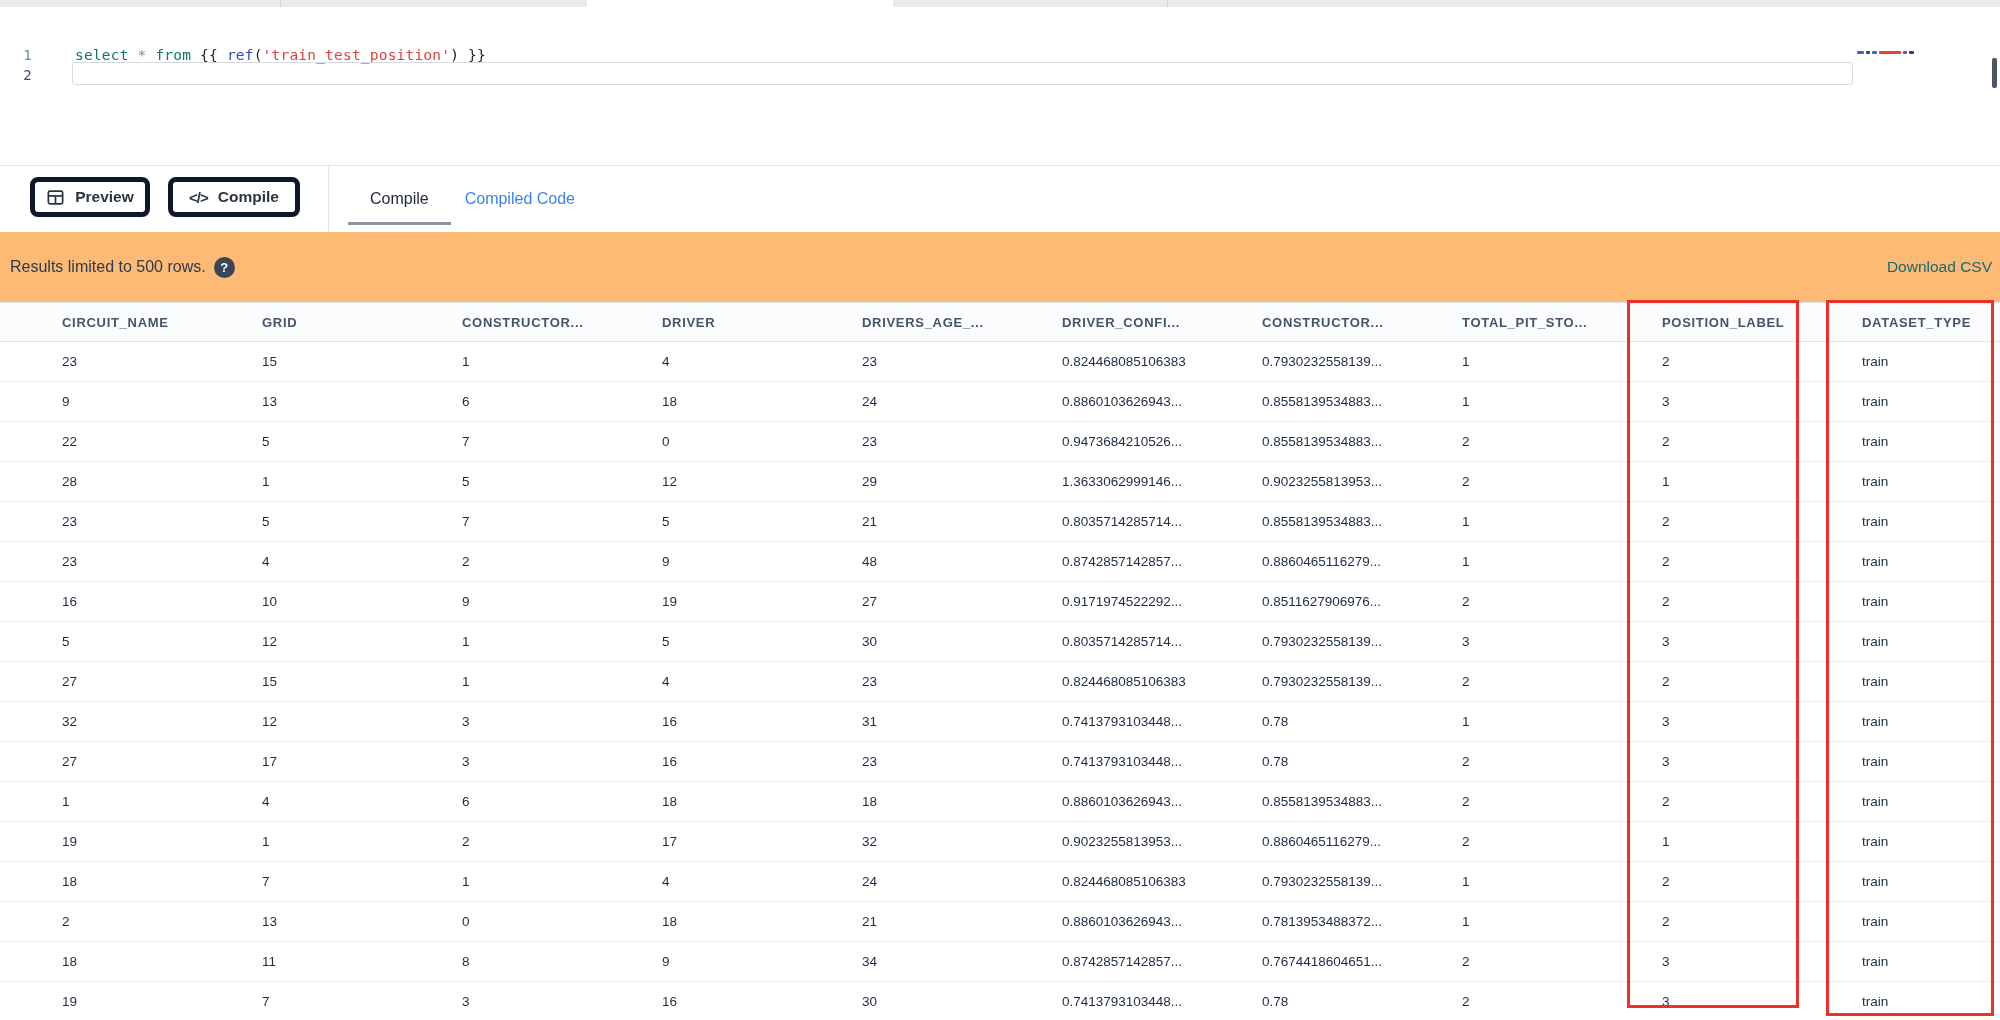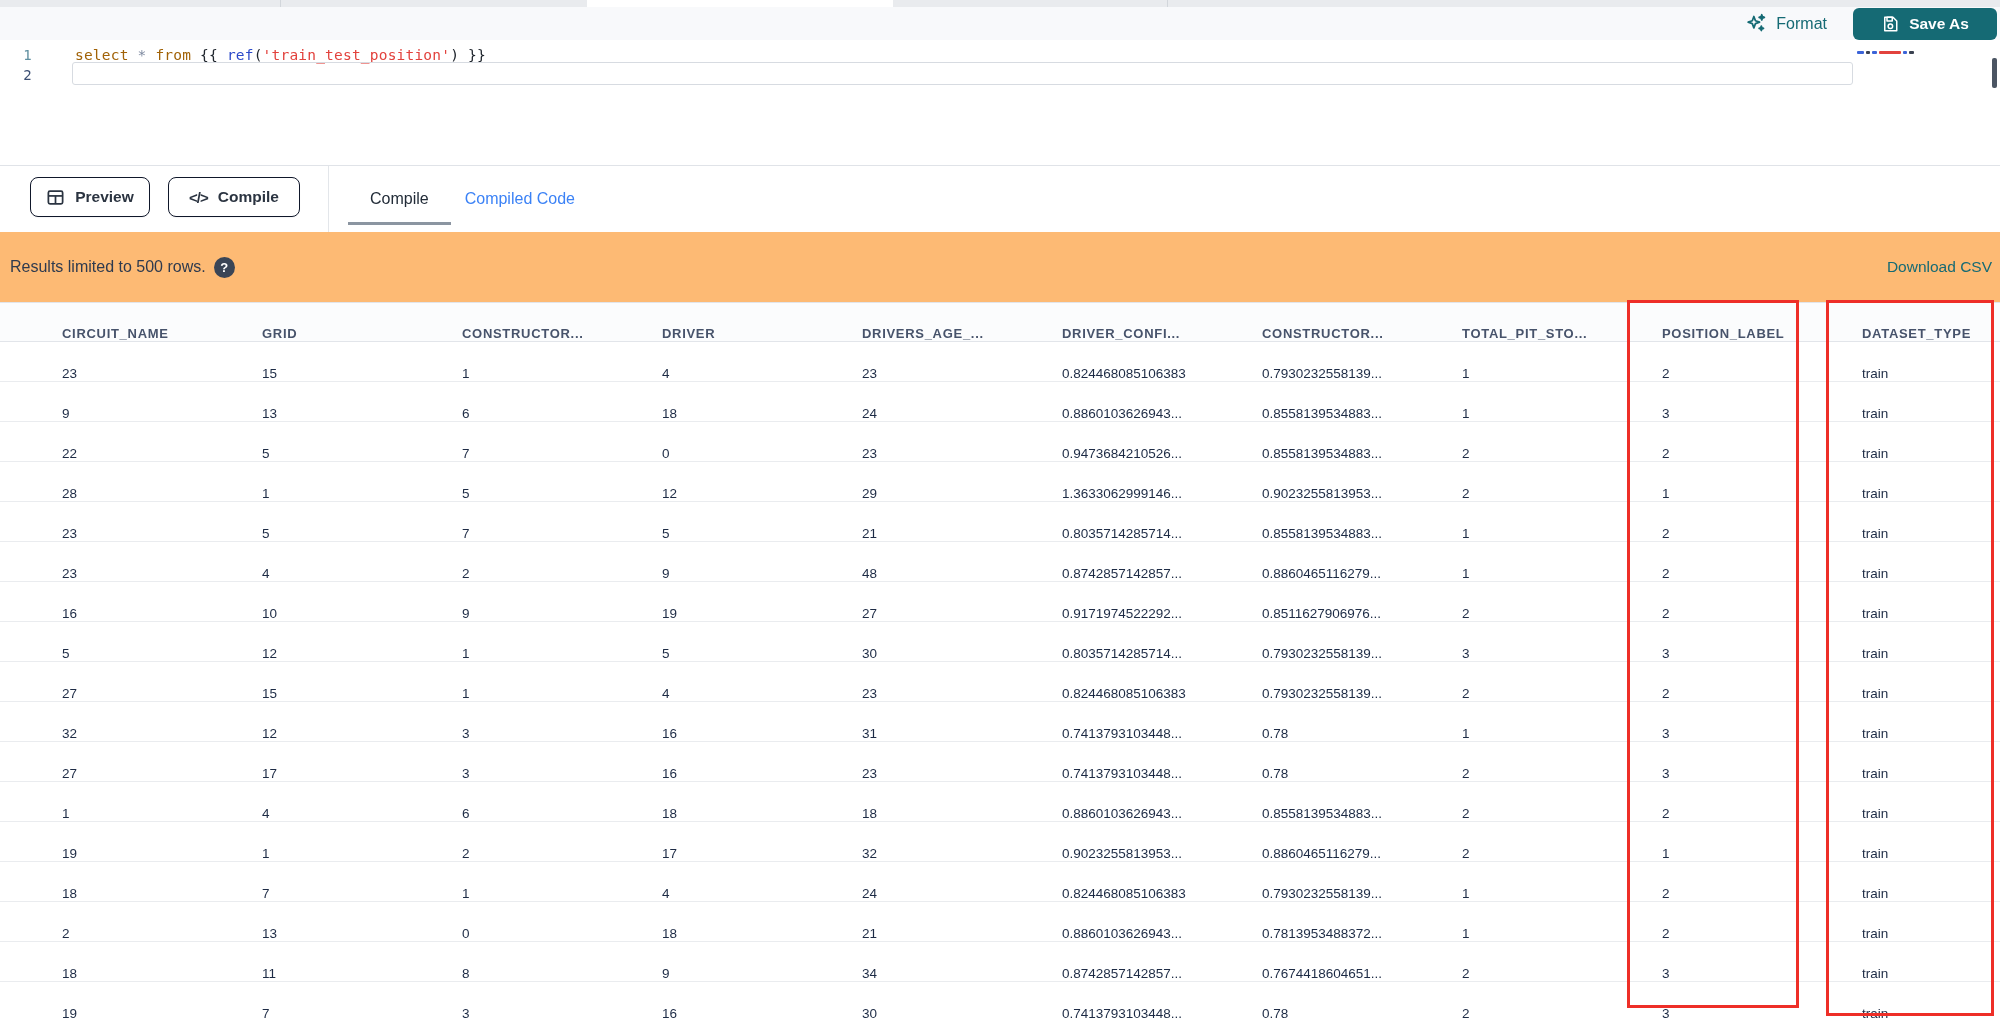--- a/index.html
+++ b/index.html
@@ -23,38 +23,38 @@
     font-family:"Liberation Sans", sans-serif; cursor:pointer; }
 
   
   .editor { position:absolute; left:0; top:40px; width:2000px; height:125px; background:#fff;
     font-family:"DejaVu Sans Mono", monospace; font-size:14.5px; }
   .code-row { position:absolute; left:0; height:21px; display:flex; align-items:center; }
   .gutter { width:55px; text-align:center; font-size:14px; }
   .ln-1 { color:#5f8fa0; }
   .ln-2 { color:#3c4f73; }
   .code-text { padding-left:20px; letter-spacing:0.2px; }
-  .tok-kw { color:#a16207; }
+  .tok-kw { color:#0f766e; }
   .tok-op { color:#7e8aa0; }
   .tok-brace { color:#20262e; }
   .tok-fn { color:#2b49c9; }
   .tok-str { color:#e2423d; }
   .active-line-box { position:absolute; left:72px; top:22px; width:1781px; height:23px;
     border:1px solid #d7dbe1; border-radius:3px; }
   .minimap { position:absolute; left:1857px; top:10px; height:5px; display:flex; gap:2px; align-items:center; }
   .minimap span { display:inline-block; height:3px; border-radius:1px; }
   .mm-b { background:#3b63d8; } .mm-d { background:#3a4150; } .mm-r { background:#e2423d; }
   .editor-slider { position:absolute; left:1992px; top:18px; width:5px; height:30px;
     background:#4b5563; border-radius:2px; }
 
   .h-divider { position:absolute; left:0; top:165px; width:2000px; height:1px; background:#e0e3e8; }
 
   
   .actions-bar { position:absolute; left:0; top:166px; width:2000px; height:66px; background:#fff; }
-  .btn { position:absolute; top:11px; height:40px; background:#fff; border:1px solid #0f172a;
+  .btn { position:absolute; top:11px; height:40px; background:#fff; border:5px solid #0f172a;
     border-radius:8px; display:flex; align-items:center; justify-content:center; gap:10px;
     font-size:15.5px; font-weight:bold; color:#2b3441; cursor:pointer;
     font-family:"Liberation Sans", sans-serif; box-shadow:0 1px 1px rgba(20,30,50,0.04); }
   .btn-preview { left:30px; width:120px; }
   .btn-compile { left:168px; width:132px; }
   .compile-glyph { font-size:15px; font-weight:bold; letter-spacing:-1px; }
   .v-divider { position:absolute; left:328px; top:0; width:1px; height:66px; background:#e3e6ea; }
   .tabs { position:absolute; left:352px; top:0; height:66px; display:flex; align-items:center; }
   .tab { padding:0 18px; font-size:16px; color:#3b82f6; cursor:pointer; height:66px;
     display:flex; align-items:center; position:relative; }
@@ -67,21 +67,21 @@
   .notice { position:absolute; left:10px; top:0; height:70px; display:flex; align-items:center; gap:8px;
     font-size:16px; color:#2e3a4e; }
   .help-icon { width:21px; height:21px; border-radius:50%; background:#3a4556; color:#fff;
     font-size:13px; font-weight:bold; display:flex; align-items:center; justify-content:center;
     cursor:pointer; }
   .download-link { position:absolute; right:8px; top:0; height:70px; display:flex; align-items:center;
     font-size:15.5px; color:#156a74; cursor:pointer; }
 
   
   .table-wrap { position:absolute; left:0; top:302px; width:2000px; }
-  .t-row { display:flex; padding-left:52px; height:40px; align-items:flex-end; }
+  .t-row { display:flex; padding-left:52px; height:40px; align-items:center; }
   .t-head { background:#fbfcfd; border-top:1px solid #e2e5ea; border-bottom:1px solid #e2e5ea; }
   .t-cell { width:200px; flex:0 0 200px; padding-left:10px; overflow:hidden; white-space:nowrap; }
   .t-head .t-cell { font-size:13px; font-weight:bold; letter-spacing:0.7px; color:#47536b; }
   .t-body .t-row { border-bottom:1px solid #eaecef; background:#fff; }
   .t-body .t-cell { font-size:13.5px; color:#1d2b45; }
 
   
   .hl-box { position:absolute; border:3px solid #ee2f28; background:transparent; }
   .hl-box-1 { left:1627px; top:300px; width:172px; height:708px; }
   .hl-box-2 { left:1826px; top:300px; width:168px; height:716px; }
@@ -92,42 +92,20 @@
 <body>
 
 <div id="page">
 
   <div class="top-strip">
     <div class="seg-divider" style="left:280px"></div>
     <div class="active-tab"></div>
     <div class="seg-divider" style="left:1167px"></div>
   </div>
 
-  <div class="toolbar">
-    <div class="format-btn">
-      <span>
-        <svg width="21" height="21" viewBox="0 0 24 24" fill="none" stroke="#156a74" stroke-width="2" stroke-linejoin="round">
-          <path d="M9 4 L10.8 8.8 L15.5 10.5 L10.8 12.2 L9 17 L7.2 12.2 L2.5 10.5 L7.2 8.8 Z"></path>
-          <path d="M18 2 L18.8 4.2 L21 5 L18.8 5.8 L18 8 L17.2 5.8 L15 5 L17.2 4.2 Z" fill="#156a74"></path>
-          <path d="M17.5 15 L18.2 16.8 L20 17.5 L18.2 18.2 L17.5 20 L16.8 18.2 L15 17.5 L16.8 16.8 Z" fill="#156a74"></path>
-        </svg>
-      </span>
-      <span>Format</span>
-    </div>
-    <button class="save-btn">
-      <span>
-        <svg width="18" height="18" viewBox="0 0 24 24" fill="none" stroke="#ffffff" stroke-width="2" stroke-linejoin="round">
-          <path d="M5 3 H16 L21 8 V21 H5 Z" rx="1"></path>
-          <rect x="8" y="3" width="7" height="5"></rect>
-          <circle cx="12.5" cy="15" r="3"></circle>
-        </svg>
-      </span>
-      <span>Save As</span>
-    </button>
-  </div>
 
   <div class="editor">
     <div class="code-row" style="top:4px">
       <div class="gutter ln-1">1</div>
       <div class="code-text"><span class="tok-kw">select</span><span class="tok-brace"> </span><span class="tok-op">*</span><span class="tok-brace"> </span><span class="tok-kw">from</span><span class="tok-brace"> {{ </span><span class="tok-fn">ref</span><span class="tok-brace">(</span><span class="tok-str">'train_test_position'</span><span class="tok-brace">)</span><span class="tok-brace"> }}</span></div>
     </div>
     <div class="code-row" style="top:24px">
       <div class="gutter ln-2">2</div>
     </div>
     <div class="active-line-box"></div>

